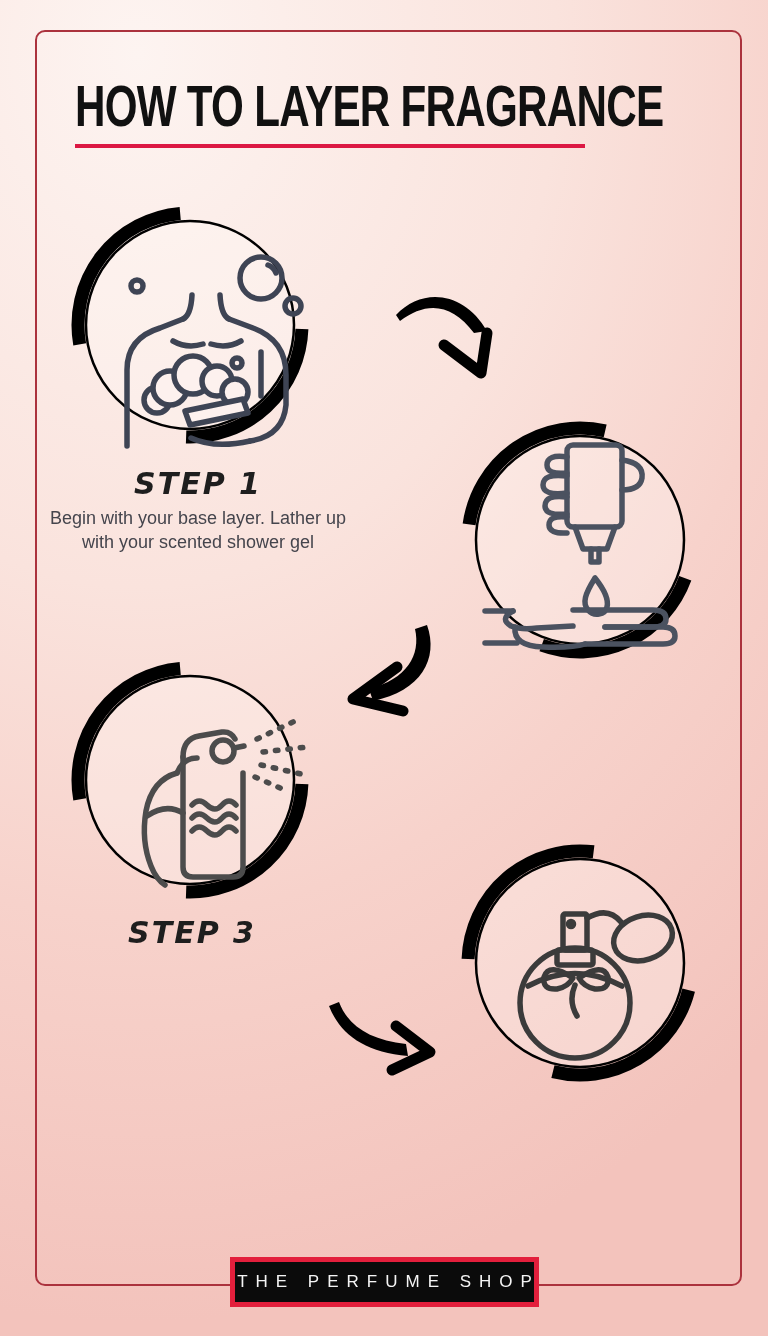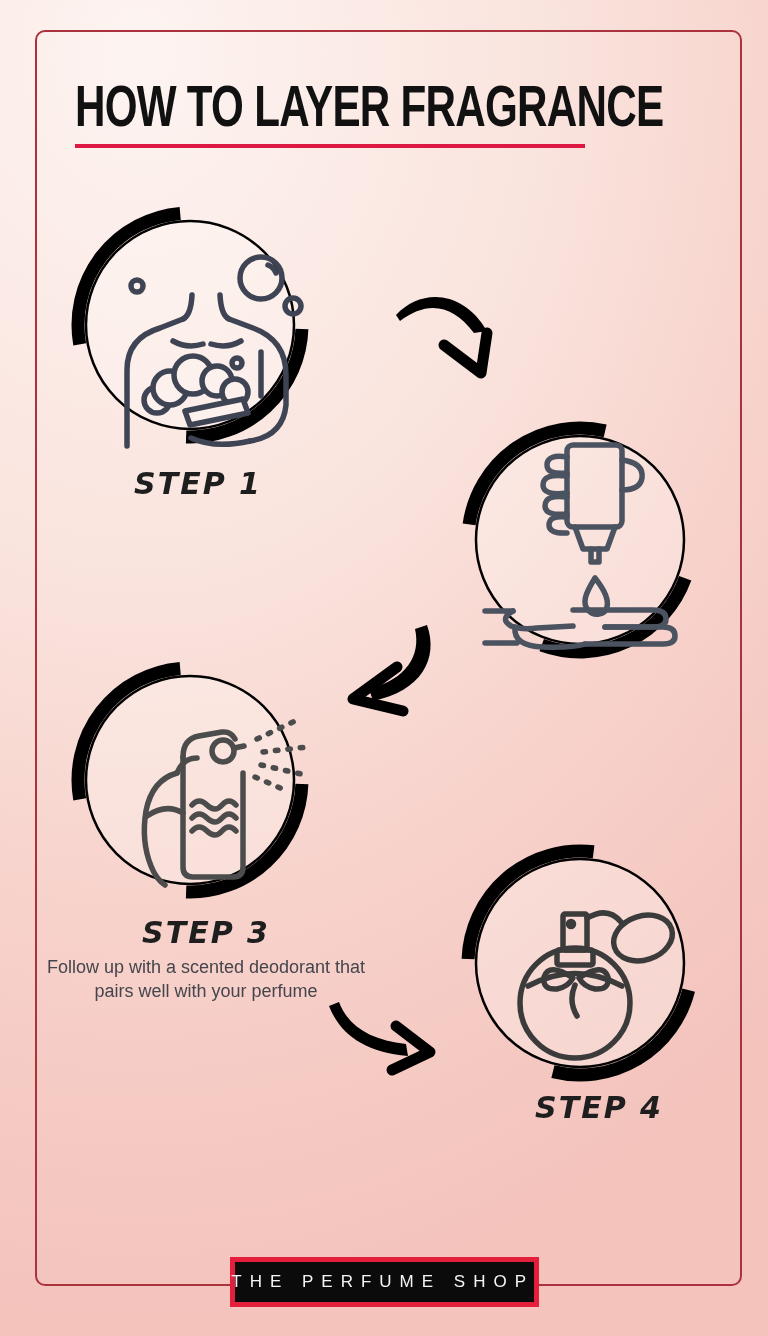--- a/index.html
+++ b/index.html
@@ -23,21 +23,21 @@
   .step-text{position:absolute;text-align:center;z-index:2;}
   .step-heading{
     font-family:"DejaVu Sans",sans-serif;font-style:italic;font-weight:700;
     font-size:30px;letter-spacing:2px;color:#1e1e1e;margin-bottom:6px;white-space:nowrap;
   }
   .step-desc{font-size:18px;line-height:1.33;color:#45454d;}
   .arrow{position:absolute;z-index:2;}
   .logo-box{
     position:absolute;left:230px;top:1257px;width:309px;height:50px;z-index:3;
     background:#0b0b0b;border:5px solid #e31f3c;box-sizing:border-box;
-    display:flex;align-items:center;justify-content:flex-end;
+    display:flex;align-items:center;justify-content:center;
   }
   .logo-text{
     color:#f5f5f5;font-size:17px;font-weight:400;letter-spacing:8px;text-indent:8px;
     font-family:"Liberation Sans",sans-serif;white-space:nowrap;
   }
 </style>
 </head>
 <body>
 
 <div class="frame"></div>
@@ -73,20 +73,21 @@
       <circle cx="152" cy="181" r="15"></circle>
       <circle cx="170" cy="192" r="13"></circle>
     </g>
     <path d="M120,211 L178,199 L183,213 L125,225 Z" fill="#fdf1ee"></path>
     <path d="M185,241 Q150,249 126,238"></path>
   </g>
 </svg>
 
 <div class="step-text" style="left:38px;top:466px;width:320px;">
   <div class="step-heading">STEP 1</div>
+  <div class="step-desc">Begin with your base layer. Lather up with your scented shower gel</div>
 </div>
 
 <svg class="arrow" style="left:388px;top:283px;" width="115" height="100" viewBox="0 0 115 100">
   <path d="M8,32 C34,4 76,8 99,48 L86,50 C64,20 38,18 12,38 Z" fill="#000"></path>
   <path d="M56,62 L93,90 L99,50" fill="none" stroke="#000" stroke-width="11" stroke-linecap="round" stroke-linejoin="round"></path>
 </svg>
 
 <svg class="circle" style="left:455px;top:415px;" viewBox="0 0 250 250">
   <circle cx="125" cy="125" r="104" fill="rgba(255,252,250,0.30)" stroke="#000" stroke-width="2.5"></circle>
   <g transform="rotate(18 125 125)">
@@ -139,23 +140,22 @@
     <path d="M82,161 Q101,148 118,158"></path>
     <g stroke-dasharray="2.5 10">
       <path d="M192,84 L230,66"></path>
       <path d="M198,97 L242,92"></path>
       <path d="M196,110 L236,119"></path>
       <path d="M190,122 L222,136"></path>
     </g>
   </g>
 </svg>
 
-<div class="step-text" style="left:45px;top:915px;width:322px;text-align:center;">
+<div class="step-text" style="left:31px;top:915px;width:322px;text-align:center;">
   <div class="step-heading">STEP 3</div>
-  <div class="step-desc">Follow up with a scented deodorant that pairs well with your perfume</div>
 </div>
 
 <svg class="arrow" style="left:322px;top:1000px;" width="125" height="85" viewBox="0 0 125 85">
   <path d="M7,6 C18,34 42,52 86,56 L84,44 C48,40 26,26 17,2 Z" fill="#000"></path>
   <path d="M74,26 L108,52 L70,70" fill="none" stroke="#000" stroke-width="11" stroke-linecap="round" stroke-linejoin="round"></path>
 </svg>
 
 <svg class="circle" style="left:455px;top:838px;" viewBox="0 0 250 250">
   <circle cx="125" cy="125" r="104" fill="rgba(255,252,250,0.30)" stroke="#000" stroke-width="2.5"></circle>
   <g transform="rotate(12 125 125)">
@@ -170,18 +170,17 @@
     <circle cx="116" cy="86" r="2.5" fill="#3b3b3b"></circle>
     <path d="M132,80 Q153,68 166,84"></path>
     <ellipse cx="188" cy="100" rx="30" ry="22" transform="rotate(-18 188 100)"></ellipse>
     <path d="M118,140 Q94,124 89,139 Q87,152 102,151 Q113,149 118,140 Z"></path>
     <path d="M124,140 Q148,124 153,139 Q155,152 140,151 Q129,149 124,140 Z"></path>
     <path d="M120,147 Q113,163 122,178"></path>
   </g>
 </svg>
 
 <div class="step-text" style="left:440px;top:1090px;width:318px;">
-  <div class="step-heading">STEP 4</div>
 </div>
 
 <div class="logo-box">
   <span class="logo-text">THE PERFUME SHOP</span>
 </div>
 
 </body></html>

